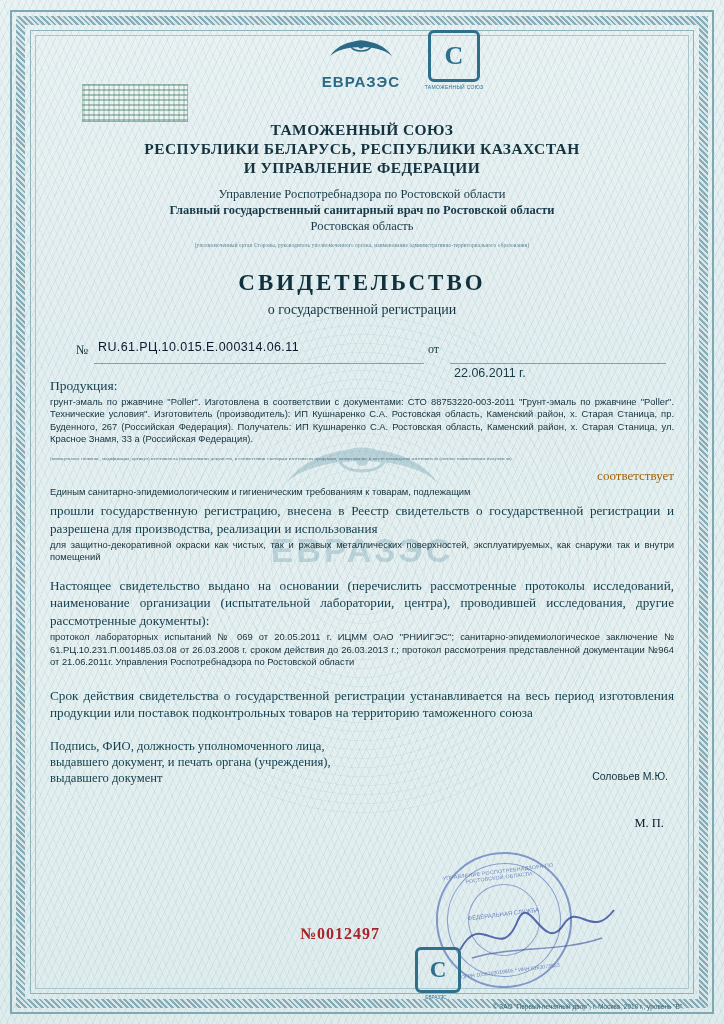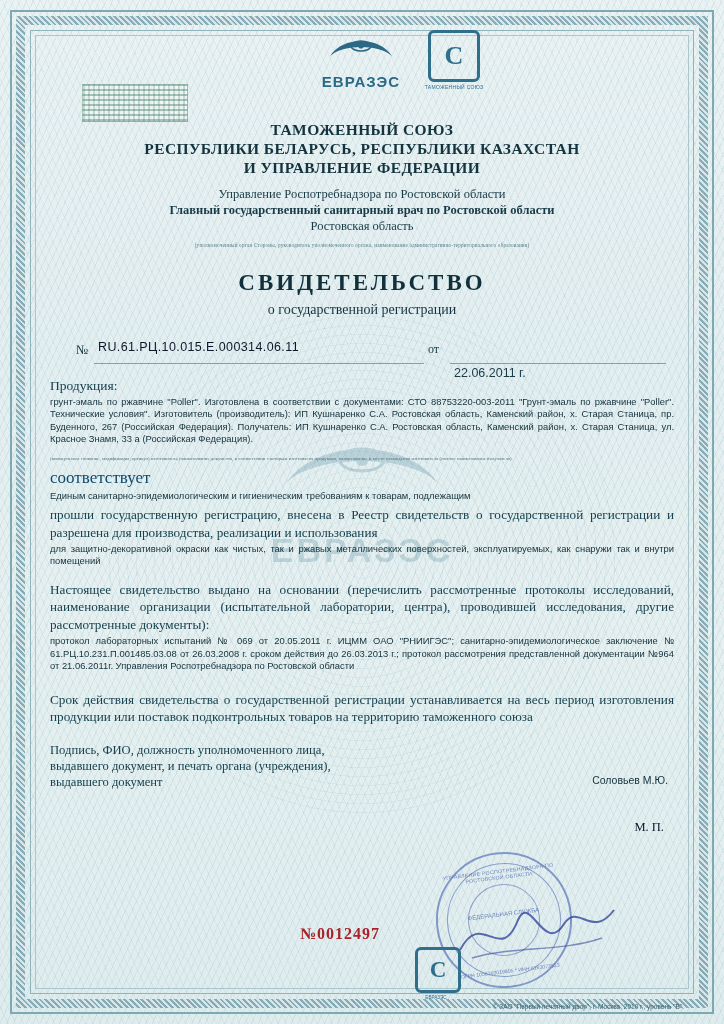--- a/index.html
+++ b/index.html
@@ -269,22 +269,23 @@
   }
   .micro {
     margin-top: 10px;
     font-size: 4.6px;
     color: #4d717d;
     letter-spacing: .1px;
     line-height: 6px;
   }
   .sec-head {
     margin-top: 6px;
-    font-size: 17px;
-    color: #0c4a6e;
+    font-size: 13px;
+    color: #a16207;
+    text-align: right;
   }
   .para-serif {
     margin-top: 4px;
     font-size: 13.2px;
     line-height: 17.5px;
     color: #16414f;
     text-align: justify;
   }
 
   

